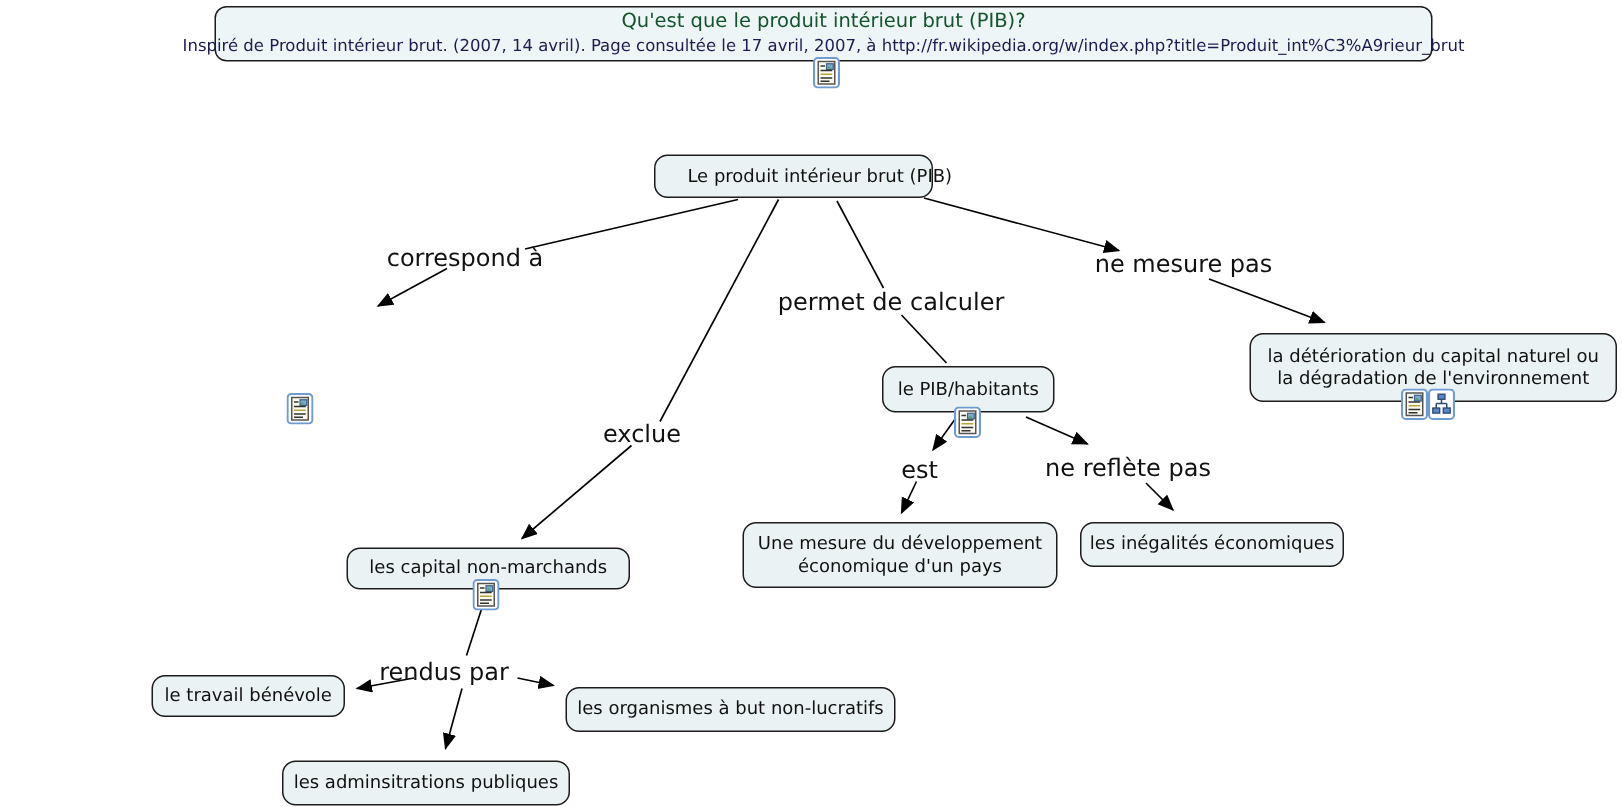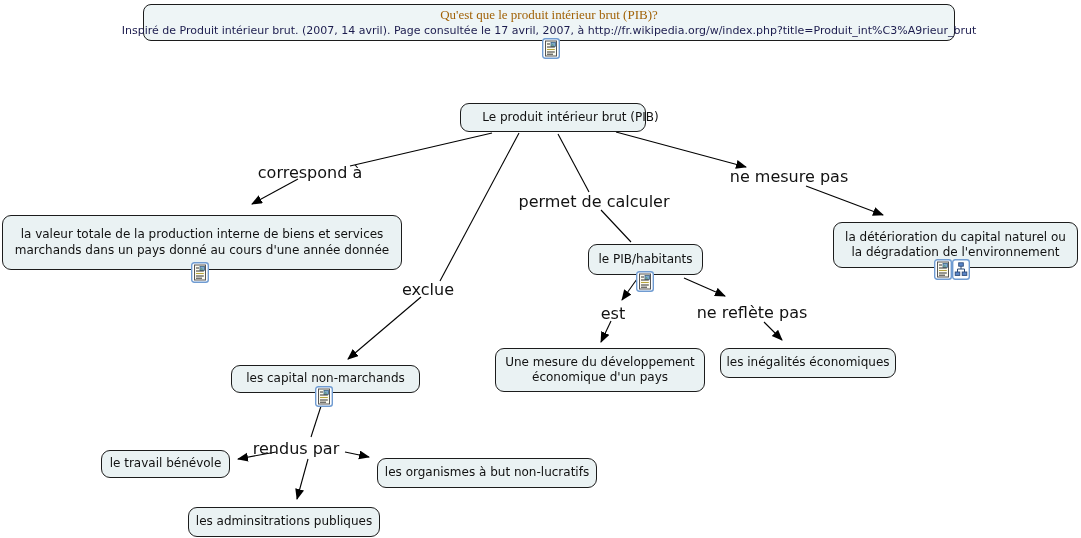--- a/index.html
+++ b/index.html
@@ -12,21 +12,21 @@
   }
   svg.connectors{position:absolute;left:0;top:0;z-index:1;}
   .node{
     position:absolute;box-sizing:border-box;z-index:2;
     background:#eaf2f3;border:1px solid #1c1c1c;border-radius:9px;
     display:flex;align-items:center;justify-content:center;
     text-align:center;font-size:12px;color:#111;line-height:1.28;
     padding:2px 6px;cursor:default;
   }
   .node.title-node{border-radius:8px;flex-direction:column;padding:2px 10px;background:#eef5f6;}
-  .title-line{font-size:13px;color:#a16207;white-space:nowrap;font-family:Liberation Serif, serif;}
+  .title-line{font-size:13px;color:#14532d;white-space:nowrap;}
   .subtitle-line{font-size:11px;color:#1c1c4e;white-space:nowrap;}
   .nowrap{white-space:nowrap;}
   .link-label{
     position:absolute;z-index:2;transform:translate(-50%,-50%);
     font-size:16px;color:#111;white-space:nowrap;cursor:default;
   }
   .icon{position:absolute;z-index:3;width:18px;height:21px;}
 </style>
 </head>
 <body>
@@ -63,27 +63,24 @@
       <line x1="345" y1="452" x2="369" y2="457" marker-end="url(#arrow)"></line>
       <line x1="308" y1="459" x2="297" y2="499" marker-end="url(#arrow)"></line>
     </g>
   </svg>
 
   <div class="node title-node" style="left:143px;top:4px;width:812px;height:37px;">
     <span class="title-line">Qu'est que le produit intérieur brut (PIB)?</span>
     <span class="subtitle-line">Inspiré de Produit intérieur brut. (2007, 14 avril). Page consultée le 17 avril, 2007, à http://fr.wikipedia.org/w/index.php?title=Produit_int%C3%A9rieur_brut</span>
   </div>
 
-  <div class="node nowrap" style="left:460px;top:103px;width:186px;height:29px;padding-left:41px;">
+  <div class="node nowrap" style="left:436px;top:103px;width:186px;height:29px;padding-left:41px;">
     <span>Le produit intérieur brut (PIB)</span>
   </div>
 
-  <div class="node" style="left:2px;top:215px;width:400px;height:55px;">
-    <span>la valeur totale de la production interne de biens et services marchands dans un pays donné au cours d'une année donnée</span>
-  </div>
 
   <div class="node nowrap" style="left:588px;top:244px;width:115px;height:31px;">
     <span>le PIB/habitants</span>
   </div>
 
   <div class="node" style="left:833px;top:222px;width:245px;height:46px;">
     <span>la détérioration du capital naturel ou la dégradation de l'environnement</span>
   </div>
 
   <div class="node nowrap" style="left:231px;top:365px;width:189px;height:28px;">

